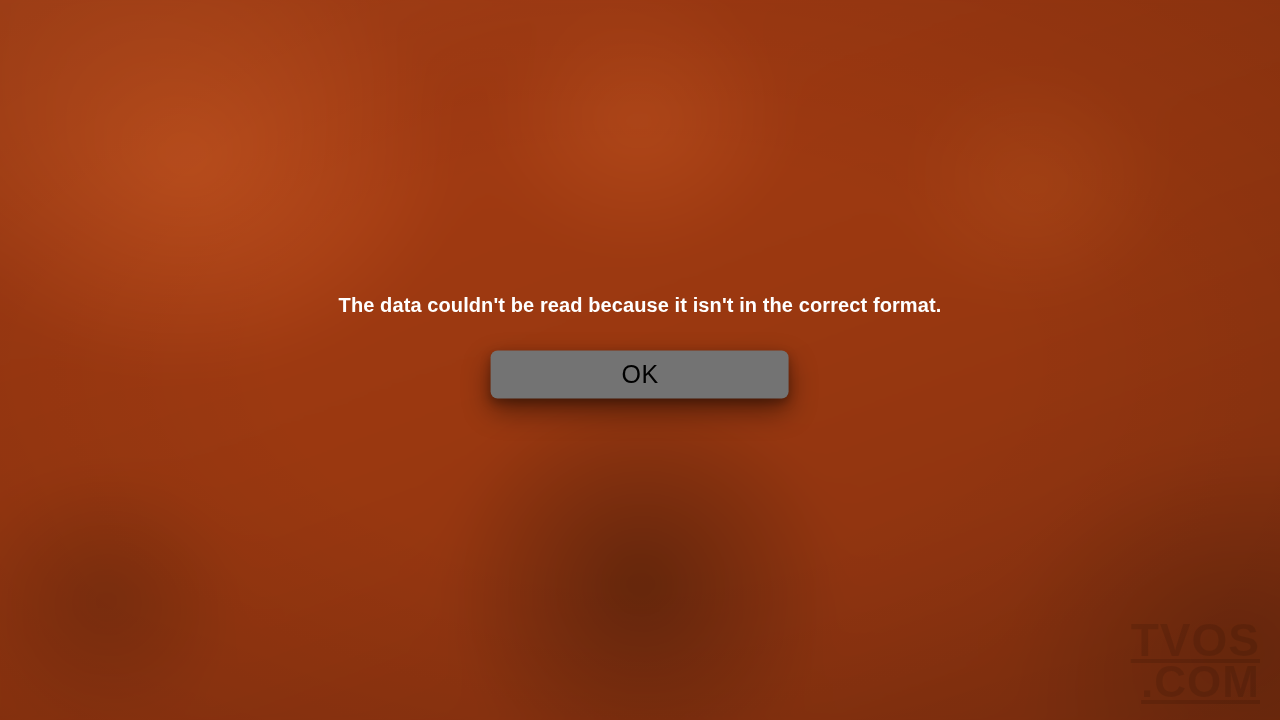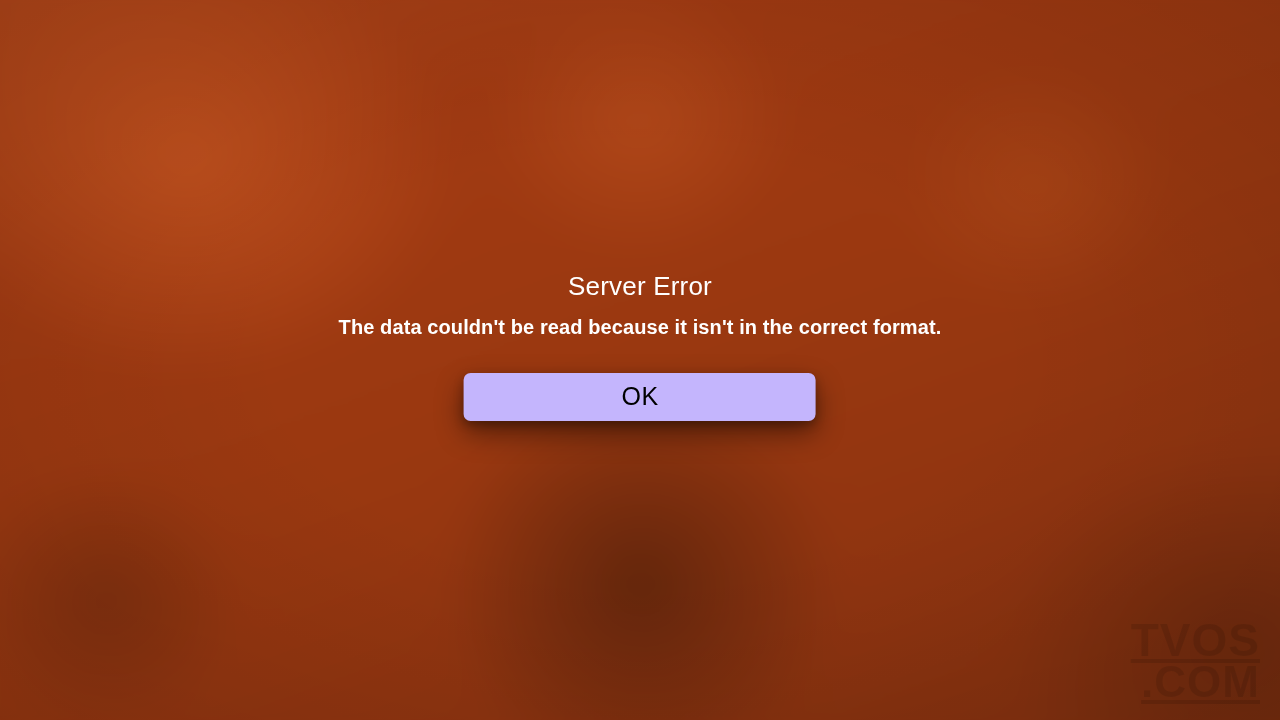--- a/index.html
+++ b/index.html
@@ -60,23 +60,23 @@
     
     .alert-message {
       color: #ffffff;
       font-size: 20px;
       font-weight: 700;
       letter-spacing: 0.1px;
       margin-bottom: 34px;
     }
     
     .ok-button {
-      width: 352px;
+      width: 298px;
       height: 48px;
-      background: #c4b5fd;
+      background: #737373;
       border: none;
       border-radius: 7px;
       font-size: 25px;
       font-weight: 400;
       color: #000000;
       font-family: inherit;
       cursor: pointer;
       box-shadow: 0 12px 28px rgba(0, 0, 0, 0.45), 0 4px 10px rgba(0, 0, 0, 0.25);
       display: flex;
       align-items: center;
@@ -108,21 +108,20 @@
       font-size: 44px;
     }
   </style>
 </head>
 <body>
 
 <div class="background"></div>
 <div class="vignette"></div>
 
 <div class="alert-container">
-  <div class="alert-title">Server Error</div>
   <div class="alert-message">The data couldn't be read because it isn't in the correct format.</div>
   <button class="ok-button">
     <span>OK</span>
   </button>
 </div>
 
 <div class="watermark">
   <div class="line1">TVOS</div>
   <div class="line3">.COM</div>
 </div>

